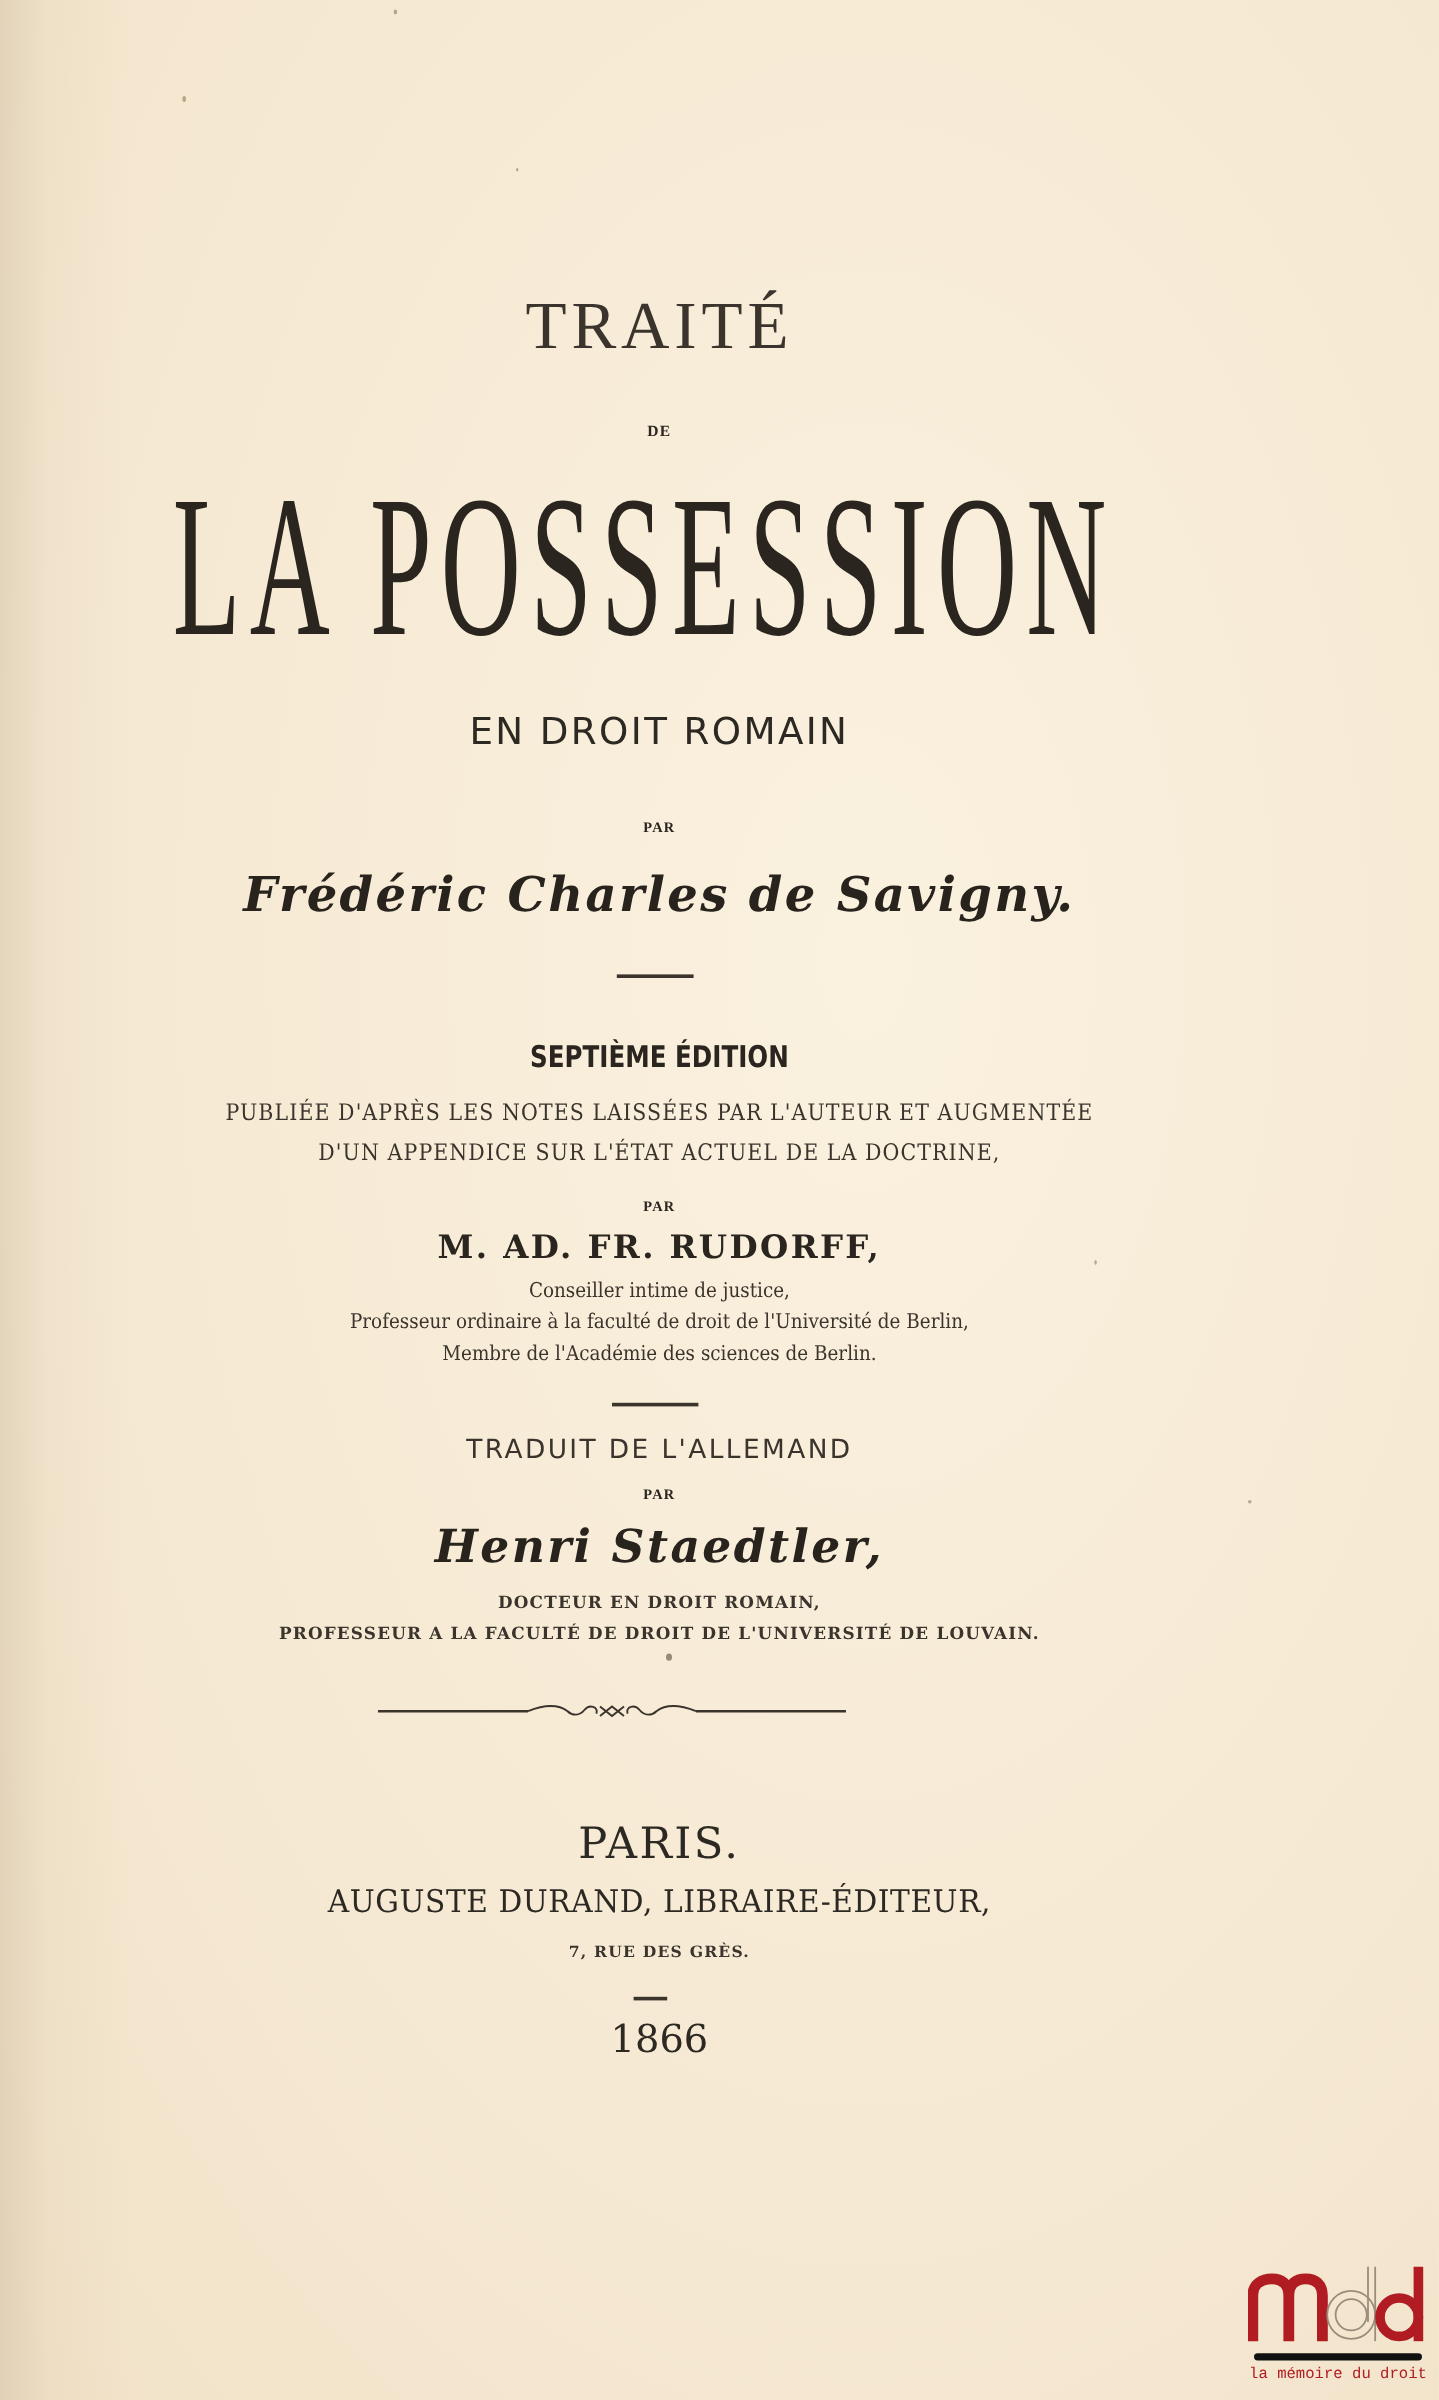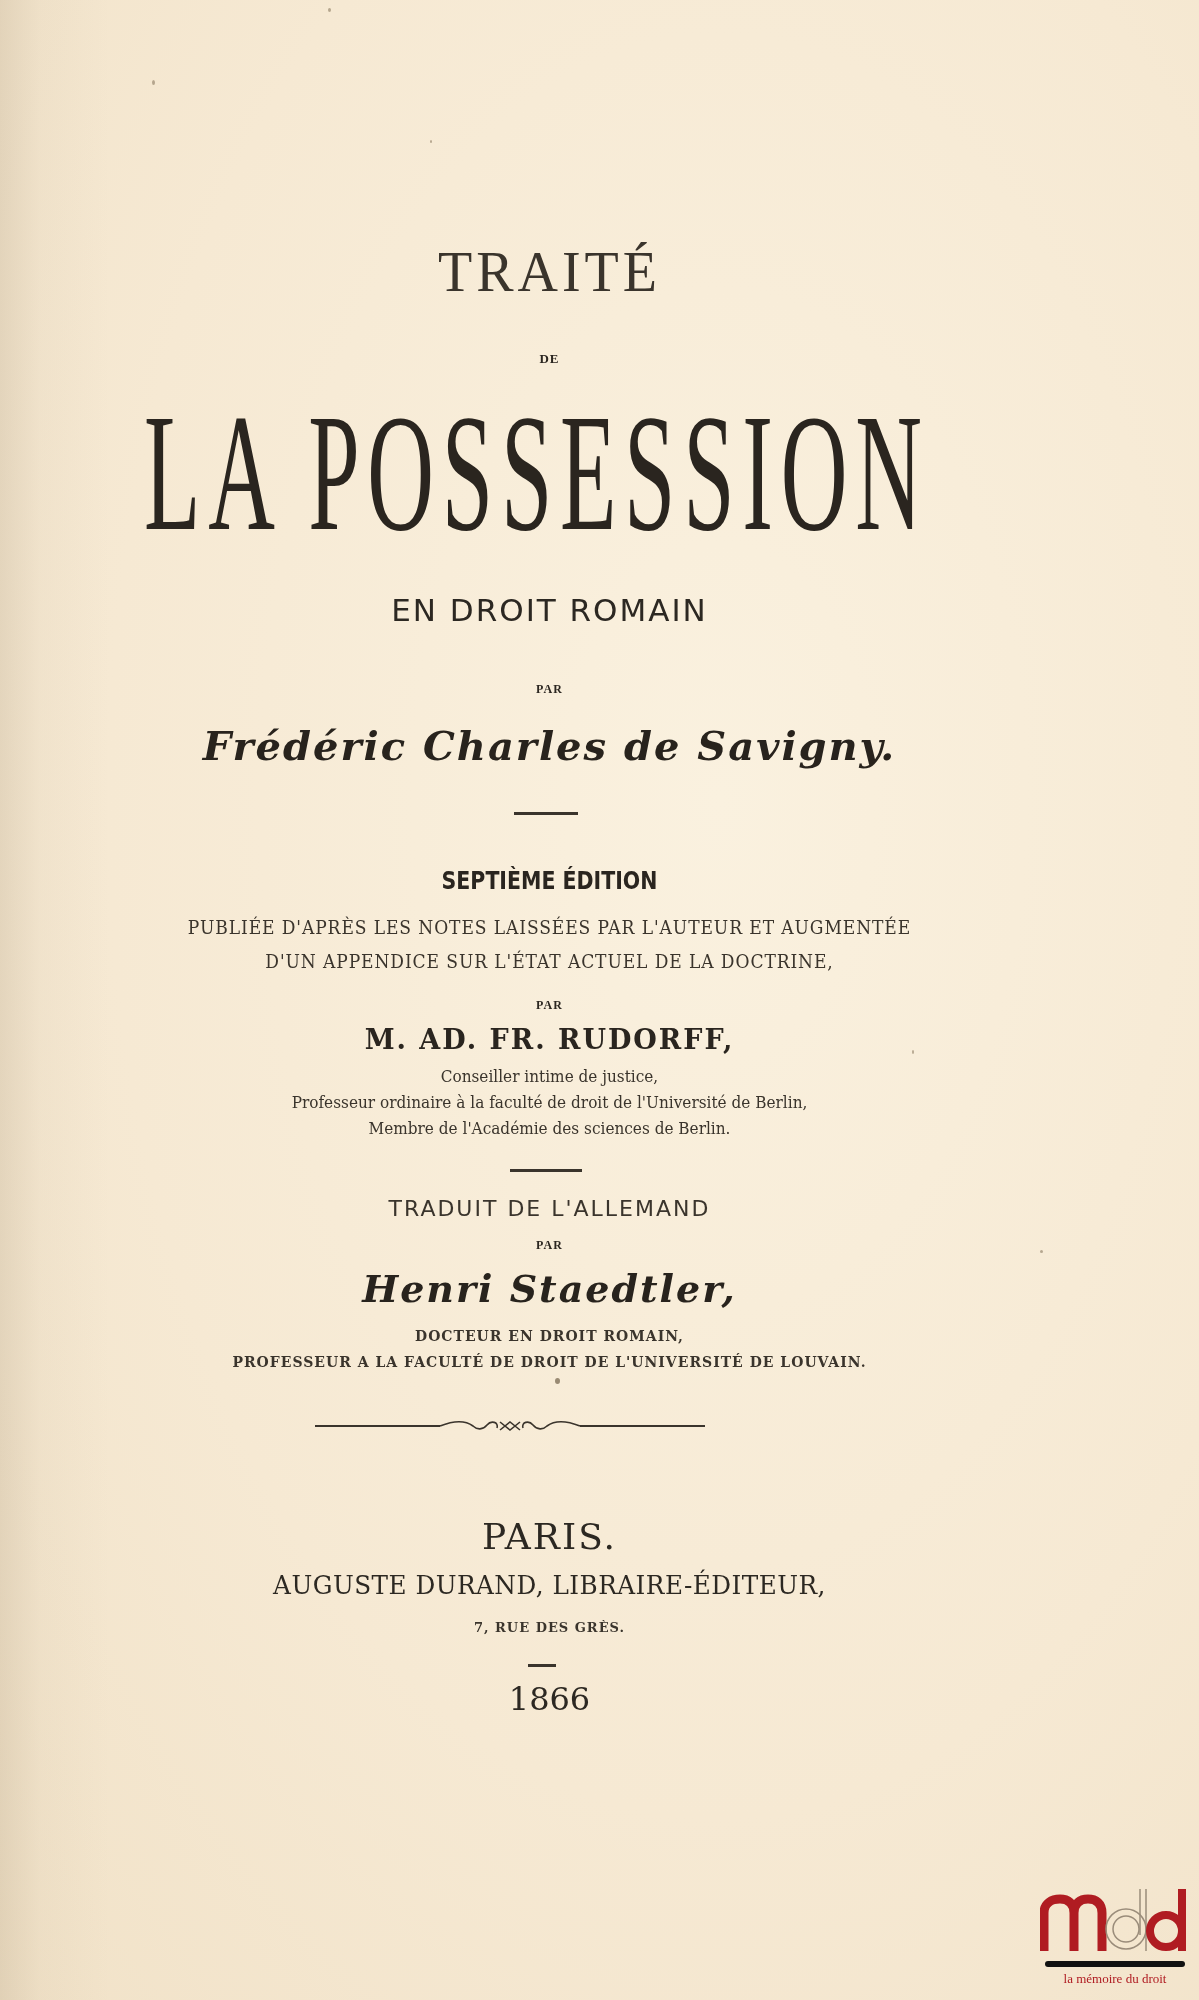--- a/index.html
+++ b/index.html
@@ -50,21 +50,21 @@
     .paris { top: 1516px; font-size: 36px; font-family: "DejaVu Serif", serif; letter-spacing: 2px; color: #2c2822; margin-left: -50px; }
     .publisher { top: 1570px; font-size: 26px; font-family: "DejaVu Serif", serif; letter-spacing: 0.5px; color: #2c2822; transform: scaleX(0.95); margin-left: -50px; }
     .address { top: 1620px; font-size: 13px; font-family: "DejaVu Serif", serif; font-weight: bold; letter-spacing: 1px; color: #3a342c; margin-left: -50px; }
     .rule3 { top: 1664px; left: 528px; width: 28px; height: 3px; }
     .year { top: 1680px; font-size: 32px; font-family: "DejaVu Serif", serif; color: #2c2822; margin-left: -50px; }
     .logo { position: absolute; left: 1040px; top: 1885px; width: 150px; height: 110px; }
     .logo-mark { position: absolute; left: 0; top: 0; width: 150px; height: 70px; }
     .logo-bar { position: absolute; left: 5px; top: 76px; width: 140px; height: 6px; background: #111; border-radius: 3px; }
     .logo-text {
       position: absolute; left: 0; top: 86px; width: 150px; text-align: center;
-      font-family: Liberation Serif, serif; font-size: 13px; color: #b01c22; white-space: nowrap;
+      font-family: Liberation Mono, monospace; font-size: 13px; color: #b01c22; white-space: nowrap;
     }
     .speck { position: absolute; background: #8a7a60; border-radius: 50%; opacity: 0.6; }
   </style>
 </head>
 <body>
 
 <div class="page">
 
   <div class="line traite">TRAITÉ</div>
   <div class="line de">DE</div>

